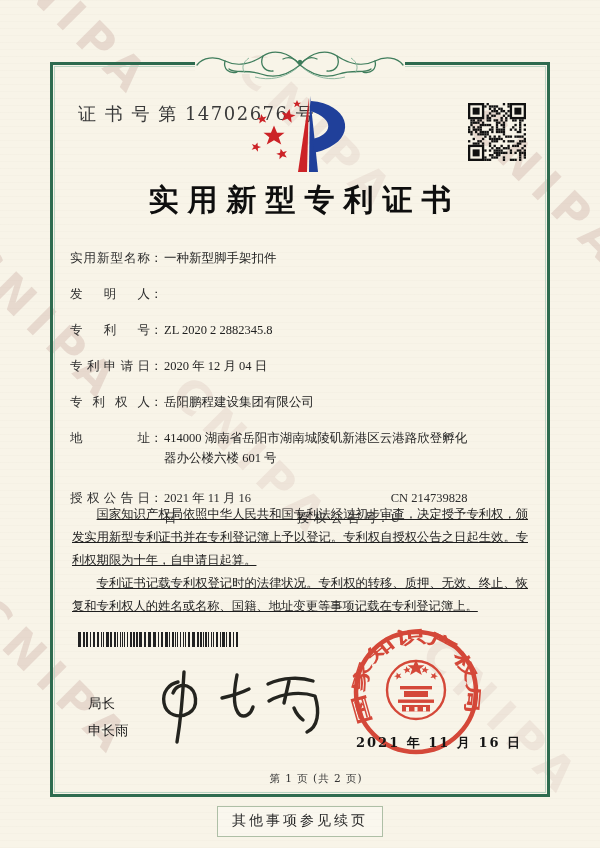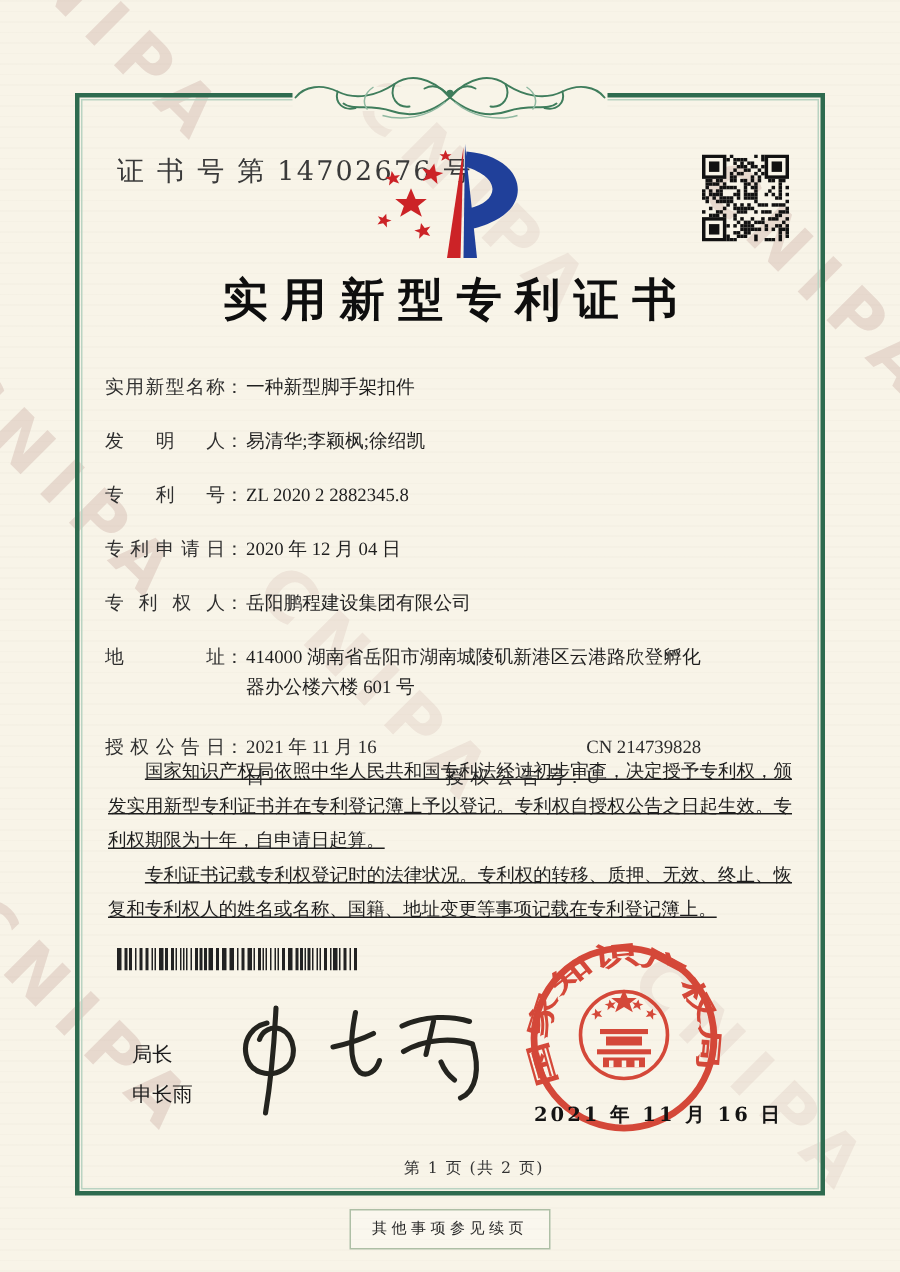--- a/index.html
+++ b/index.html
@@ -53,21 +53,21 @@
   .seal-date{
     position:absolute;left:356px;top:734px;z-index:3;
     font-size:13px;letter-spacing:2px;color:#141414;font-weight:600;
   }
   .page-indicator{
     position:absolute;left:16px;top:772px;width:100%;text-align:center;z-index:2;
     font-size:10.5px;letter-spacing:1px;color:#333;
   }
   .cont-box{
     position:absolute;left:50%;top:806px;transform:translateX(-50%);z-index:2;
-    border:1px solid #aebfa6;padding:5px 14px 6px;font-size:10px;letter-spacing:3px;color:#2a2a2a;
+    border:1px solid #aebfa6;padding:5px 14px 6px;font-size:14px;letter-spacing:3px;color:#2a2a2a;
     background:rgba(255,255,255,0.25);
   }
 </style>
 </head>
 <body>
 
 <div class="page">
 
   <div class="wm" style="left:-30px;top:-10px;">CNIPA</div>
   <div class="wm" style="left:215px;top:105px;opacity:.55;">CNIPA</div>
@@ -359,21 +359,20 @@
 
   <div class="fields">
     <div class="frow">
       <span class="flabel">实用新型名称</span>
         <span class="fcolon">：</span>
         <span class="fvalue">一种新型脚手架扣件</span>
     </div>
     <div class="frow">
       <span class="flabel">发明人</span>
         <span class="fcolon">：</span>
-        <span class="fvalue">易清华;李颖枫;徐绍凯</span>
     </div>
     <div class="frow">
       <span class="flabel">专利号</span>
         <span class="fcolon">：</span>
         <span class="fvalue">ZL 2020 2 2882345.8</span>
     </div>
     <div class="frow">
       <span class="flabel">专利申请日</span>
         <span class="fcolon">：</span>
         <span class="fvalue">2020 年 12 月 04 日</span>

